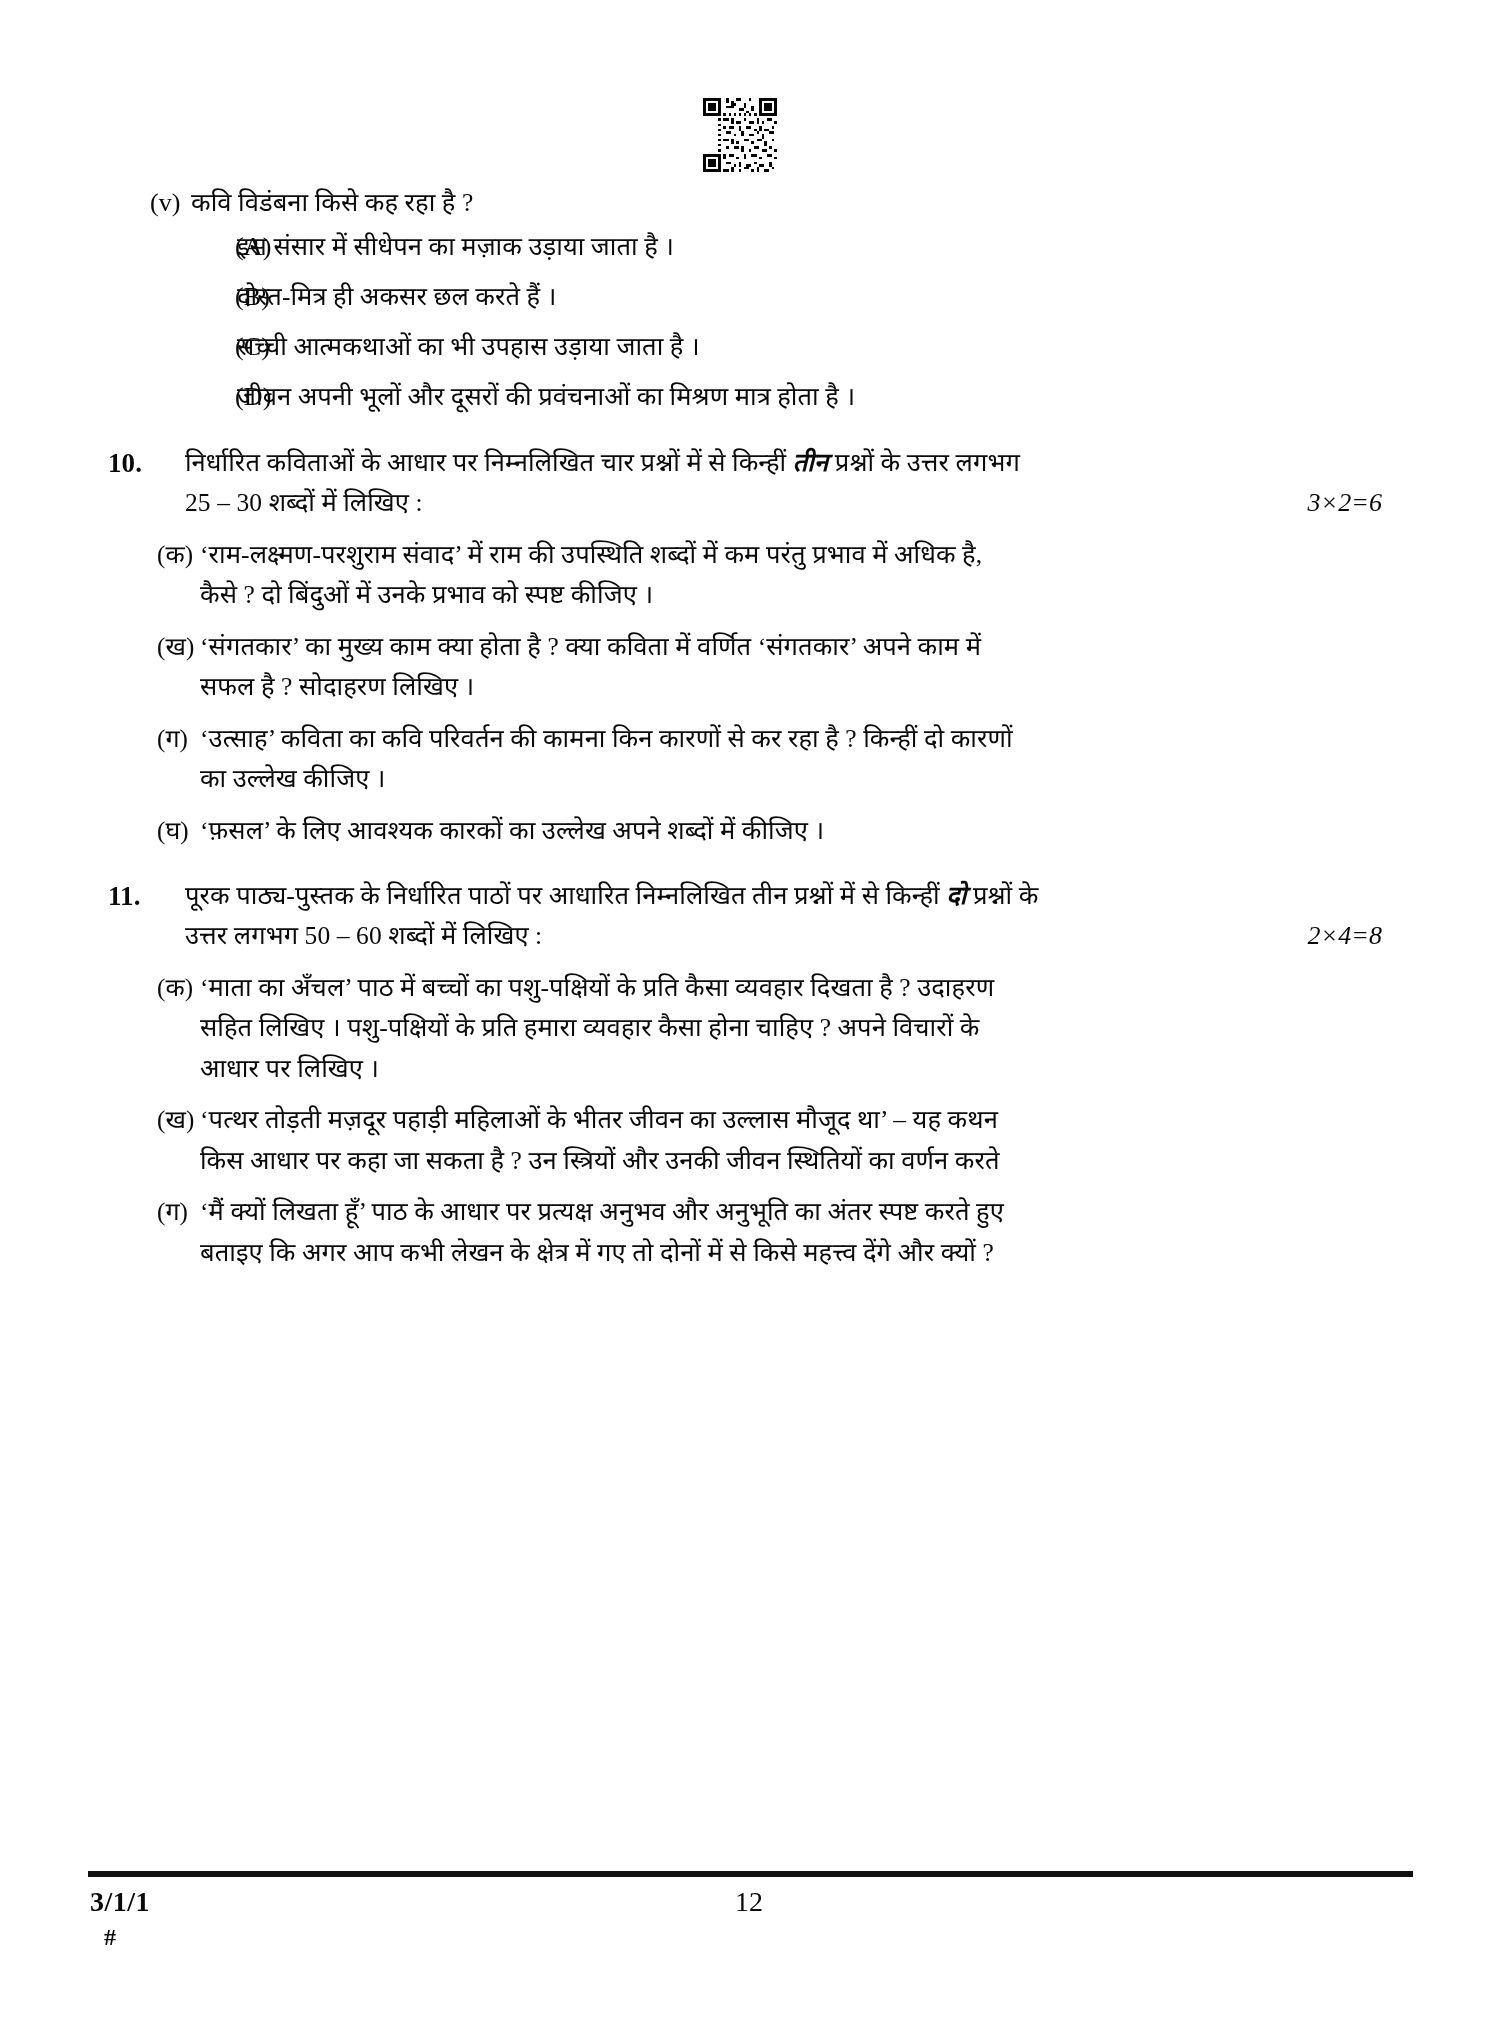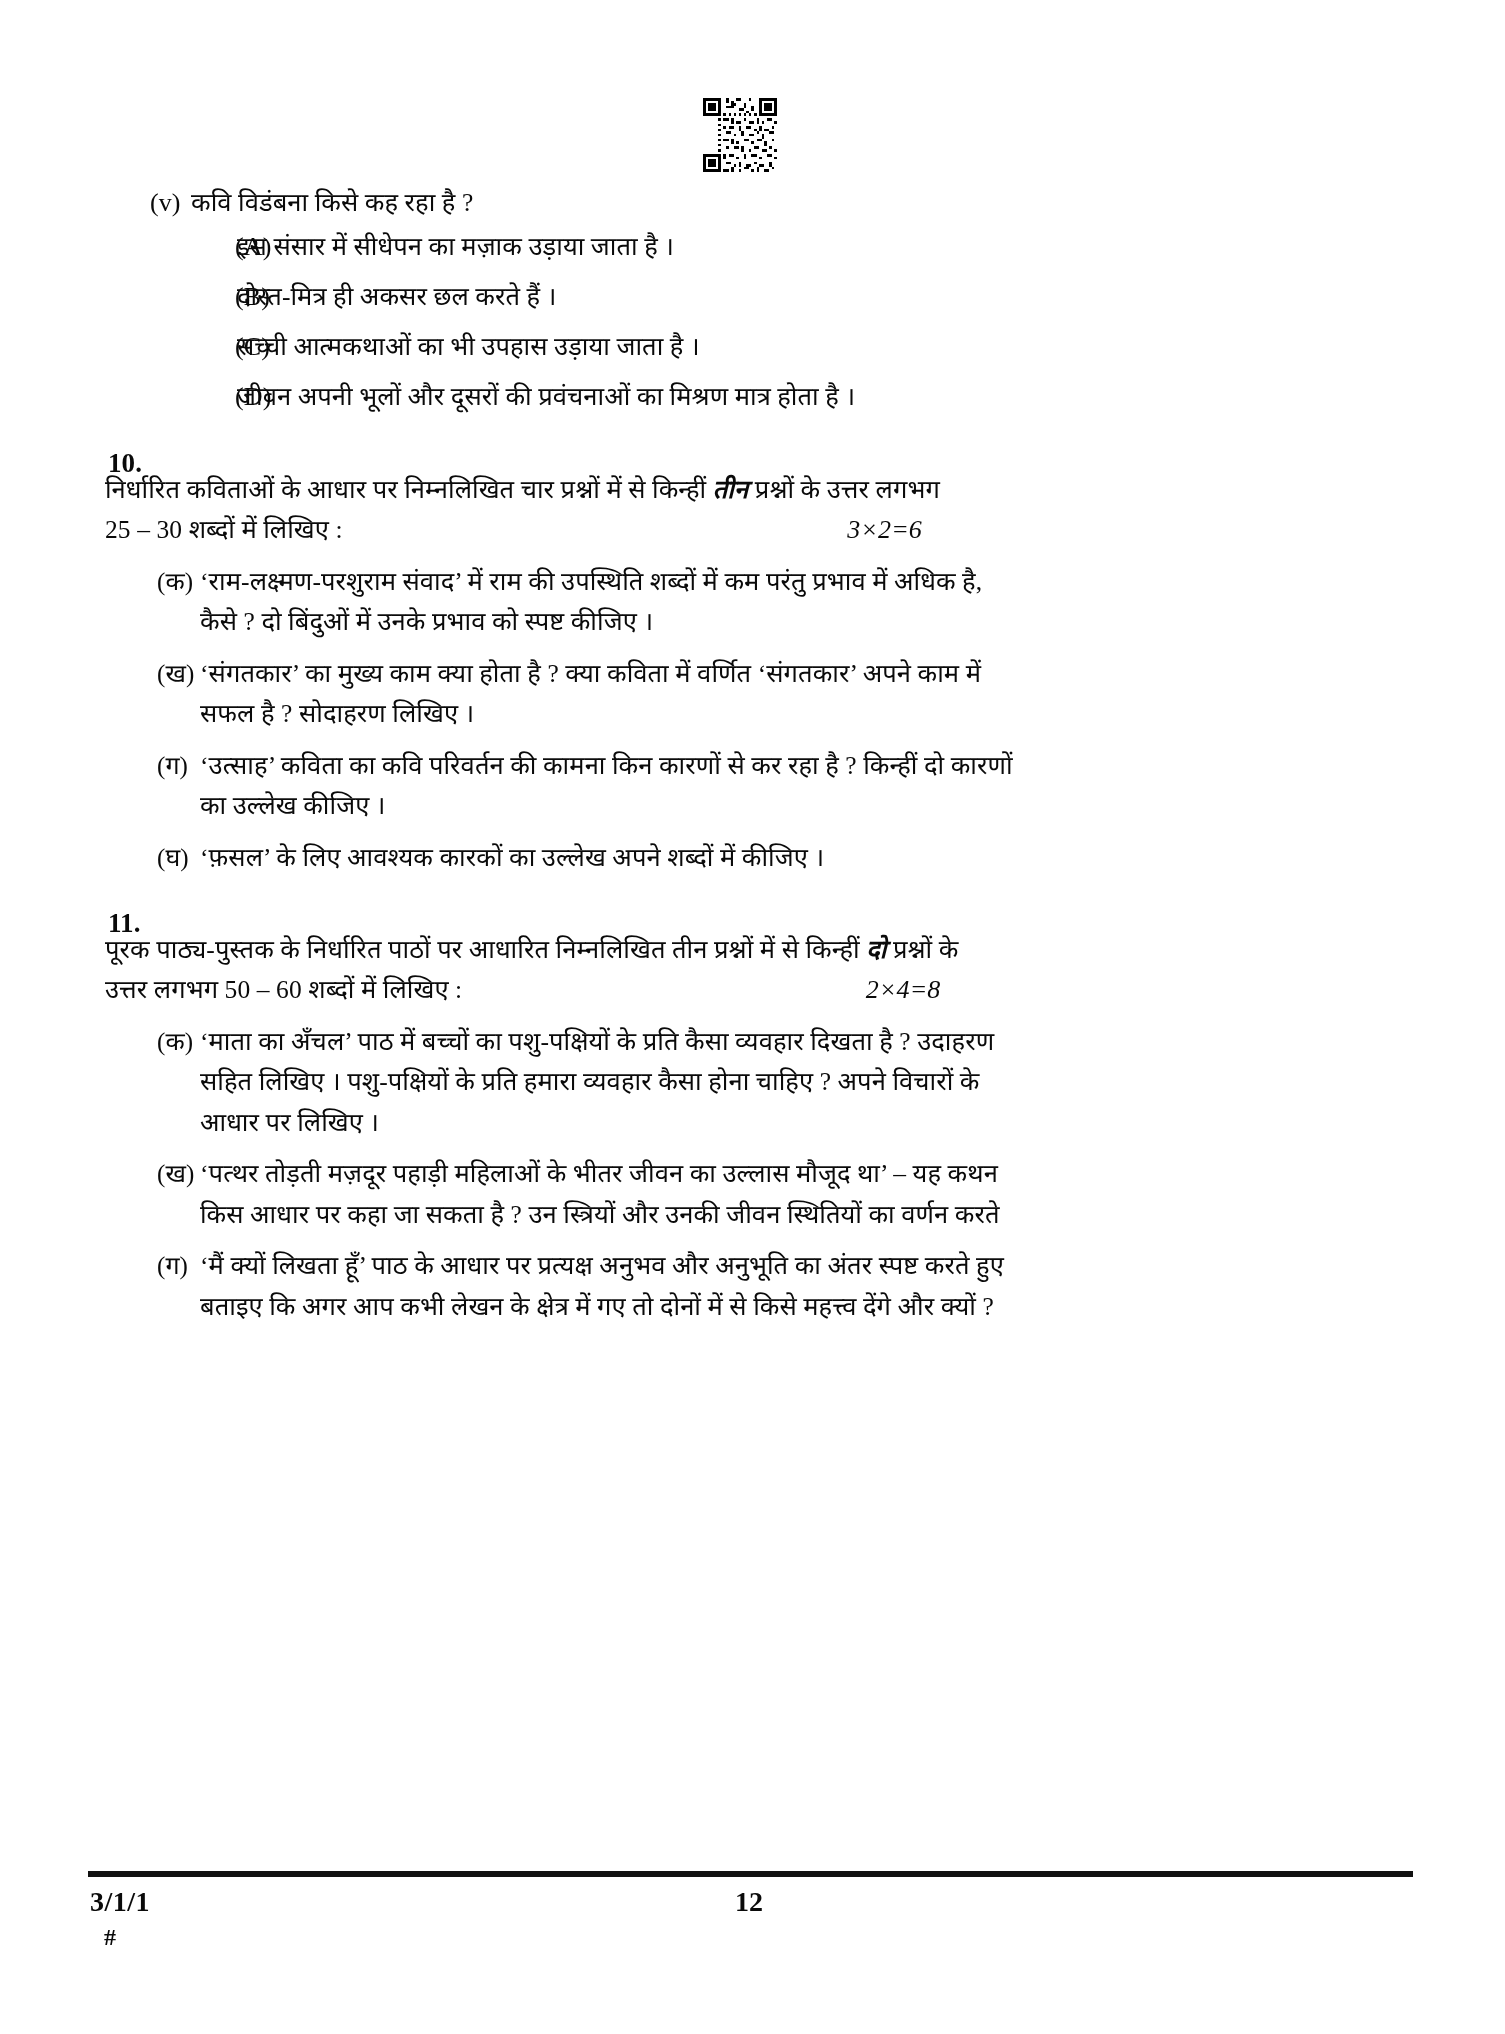--- a/index.html
+++ b/index.html
@@ -78,21 +78,21 @@
   .optrow .marker {
     flex: 0 0 auto;
     width: 132px;
     padding-left: 130px;
     font-size: 26px;
     box-sizing: border-box;
   }
   .optrow .body { flex: 1 1 auto; }
 
   
-  .qmain { margin-top: 40px; flex-direction: column; }
+  .qmain { margin-top: 40px; }
   .qmain .num {
     flex: 0 0 auto;
     width: 80px;
     font-weight: bold;
     font-size: 27px;
     padding-left: 3px;
     box-sizing: border-box;
   }
   .qmain .body { flex: 1 1 auto; }
   .qmain .line2 {
@@ -157,21 +157,21 @@
     position: absolute;
     left: 104px;
     top: 38px;
     font-weight: bold;
     font-size: 24px;
   }
   .footer .pageno {
     position: absolute;
     left: 735px;
     top: 0;
-    font-weight: bold;
+    font-weight: normal;
     font-size: 28px;
   }
 </style>
 </head>
 <body>
 
 <div class="page">
 
   <div class="qr-wrap">
     <svg viewBox="0 0 29 29" shape-rendering="crispEdges" aria-hidden="true">

